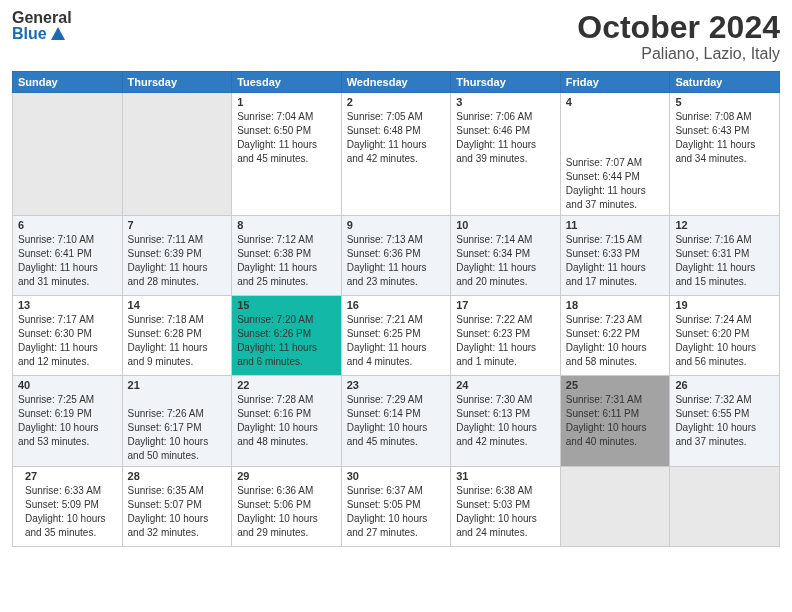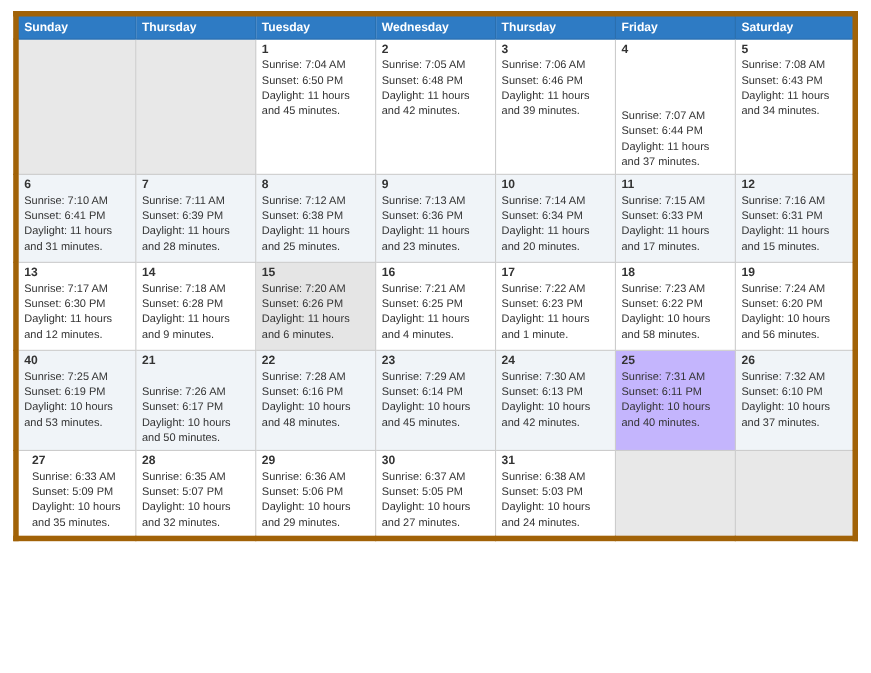--- a/index.html
+++ b/index.html
@@ -32,21 +32,21 @@
       line-height: 1.1;
     }
     .month-title h2 {
       font-size: 16px;
       font-weight: normal;
       color: #555;
     }
     .calendar {
       width: 100%;
       border-collapse: collapse;
-      border: 5px solid #a16207;
+      border: 1px solid #a16207;
     }
     .calendar th {
       background: #2e7bc4;
       color: #fff;
       font-size: 11px;
       font-weight: bold;
       padding: 4px 5px;
       text-align: left;
       border: 1px solid #2a6faf;
     }
@@ -89,20 +89,37 @@
       flex-direction: column;
       line-height: 1.0;
     }
     .logo-general { font-size: 16px; font-weight: bold; color: #333; }
     .logo-blue-text { font-size: 16px; font-weight: bold; color: #1a6bb5; }
   </style>
 </head>
 <body>
 
 <div class="container">
+  <div class="header">
+    <div class="logo-area">
+      <div class="logo-text-group">
+        <span class="logo-general">General</span>
+        <div style="display:flex;align-items:center;gap:3px;">
+          <span class="logo-blue-text">Blue</span>
+          <svg width="16" height="16" viewBox="0 0 16 16">
+            <polygon points="8,1 15,14 1,14" fill="#1a6bb5"></polygon>
+          </svg>
+        </div>
+      </div>
+    </div>
+    <div class="month-title">
+      <h1>October 2024</h1>
+      <h2>Paliano, Lazio, Italy</h2>
+    </div>
+  </div>
 
   <table class="calendar">
     <thead>
       <tr>
         <th>Sunday</th>
         <th>Thursday</th>
         <th>Tuesday</th>
         <th>Wednesday</th>
         <th>Thursday</th>
         <th>Friday</th>
@@ -194,21 +211,21 @@
             <div class="day-info" style="white-space: pre-line;">Sunrise: 7:17 AM
 Sunset: 6:30 PM
 Daylight: 11 hours and 12 minutes.</div>
           </td>
           <td style="background: rgb(255, 255, 255);">
             <span class="day-num">14</span>
             <div class="day-info" style="white-space: pre-line;">Sunrise: 7:18 AM
 Sunset: 6:28 PM
 Daylight: 11 hours and 9 minutes.</div>
           </td>
-          <td style="background: #e5e5e5;">
+          <td style="background: #14b8a6;">
             <span class="day-num">15</span>
             <div class="day-info" style="white-space: pre-line;">Sunrise: 7:20 AM
 Sunset: 6:26 PM
 Daylight: 11 hours and 6 minutes.</div>
           </td>
           <td style="background: rgb(255, 255, 255);">
             <span class="day-num">16</span>
             <div class="day-info" style="white-space: pre-line;">Sunrise: 7:21 AM
 Sunset: 6:25 PM
 Daylight: 11 hours and 4 minutes.</div>
@@ -256,30 +273,30 @@
             <div class="day-info" style="white-space: pre-line;">Sunrise: 7:29 AM
 Sunset: 6:14 PM
 Daylight: 10 hours and 45 minutes.</div>
           </td>
           <td style="background: rgb(240, 244, 248);">
             <span class="day-num">24</span>
             <div class="day-info" style="white-space: pre-line;">Sunrise: 7:30 AM
 Sunset: 6:13 PM
 Daylight: 10 hours and 42 minutes.</div>
           </td>
-          <td style="background: #c4b5fd;">
+          <td style="background: #a3a3a3;">
             <span class="day-num">25</span>
             <div class="day-info" style="white-space: pre-line;">Sunrise: 7:31 AM
 Sunset: 6:11 PM
 Daylight: 10 hours and 40 minutes.</div>
           </td>
           <td style="background: rgb(240, 244, 248);">
             <span class="day-num">26</span>
             <div class="day-info" style="white-space: pre-line;">Sunrise: 7:32 AM
-Sunset: 6:10 PM
+Sunset: 6:55 PM
 Daylight: 10 hours and 37 minutes.</div>
           </td>
         </tr>
         <tr>
           <td style="background: rgb(255, 255, 255); padding-left: 12px;">
             <span class="day-num">27</span>
             <div class="day-info" style="white-space: pre-line;">Sunrise: 6:33 AM
 Sunset: 5:09 PM
 Daylight: 10 hours and 35 minutes.</div>
           </td>

